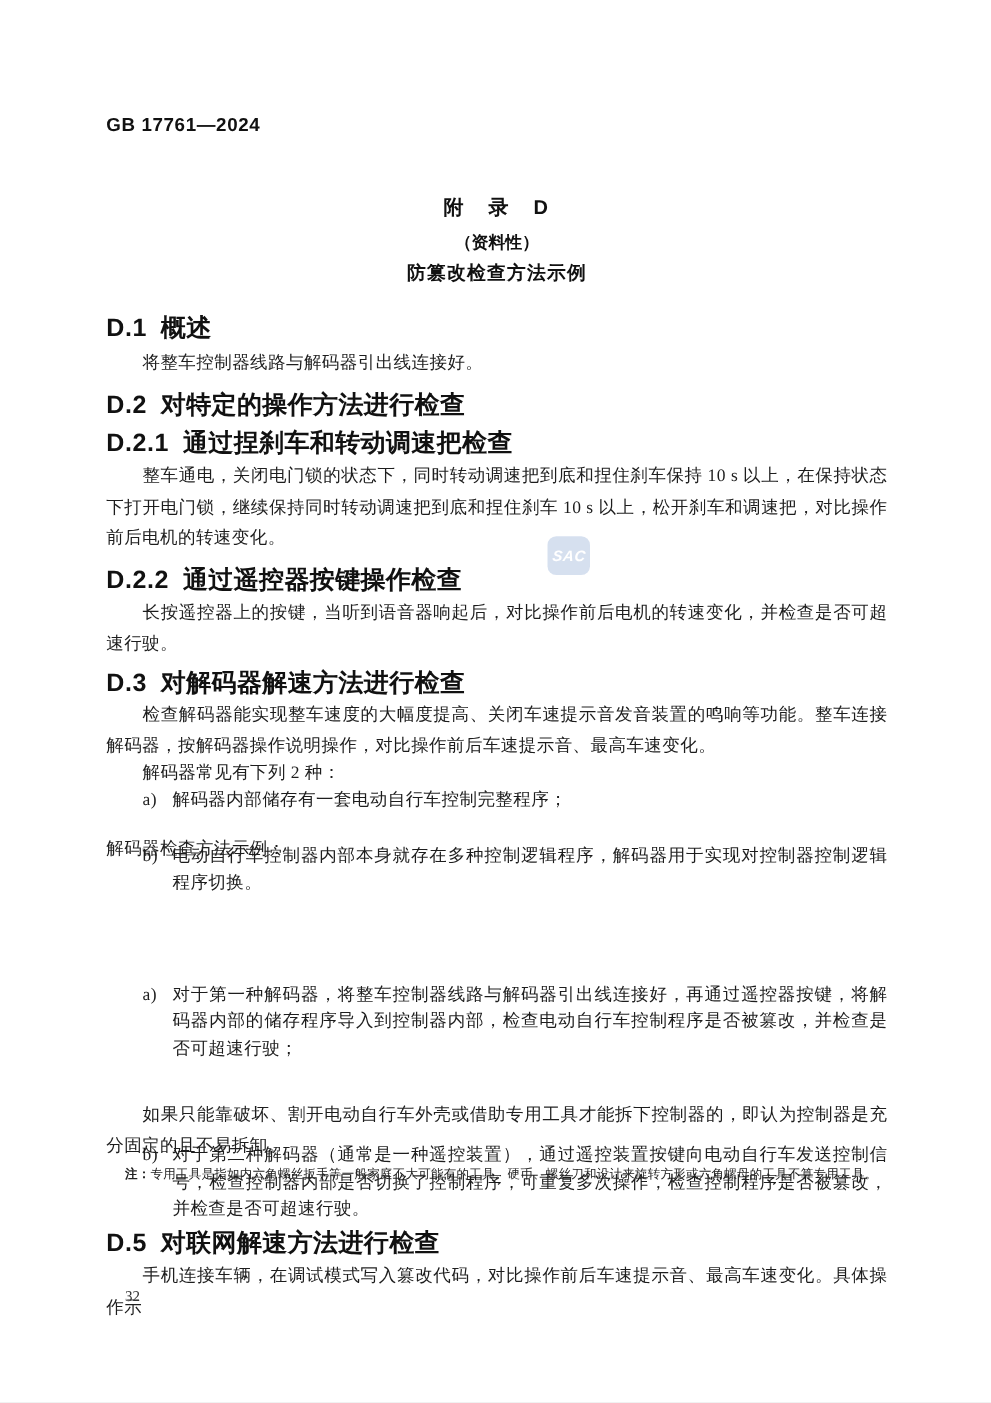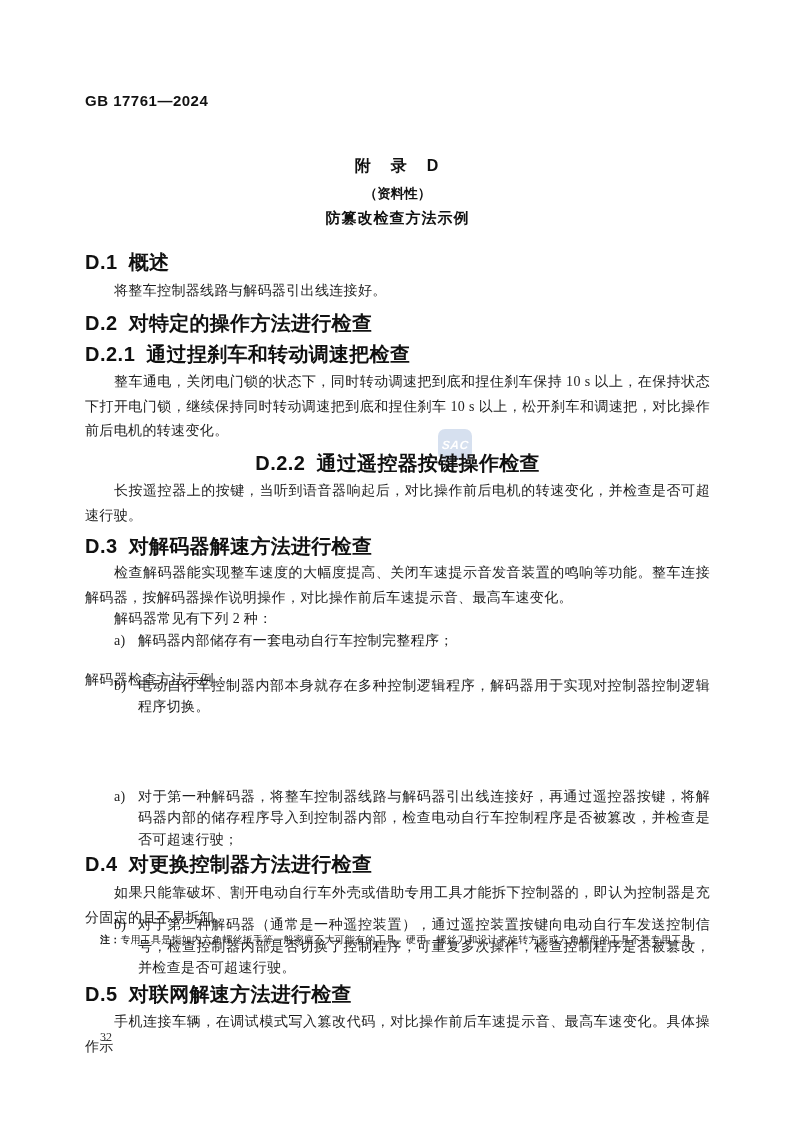--- a/index.html
+++ b/index.html
@@ -70,21 +70,21 @@
 
   <div class="abs heading sans bold" style="top:310px;">
     <span class="hnum">D.2</span><span>对特定的操作方法进行检查</span>
   </div>
 
   <div class="abs heading sans bold" style="top:341px;">
     <span class="hnum">D.2.1</span><span>通过捏刹车和转动调速把检查</span>
   </div>
   <div class="abs body-p indent" style="top:370px;">整车通电，关闭电门锁的状态下，同时转动调速把到底和捏住刹车保持 10 s 以上，在保持状态下打开电门锁，继续保持同时转动调速把到底和捏住刹车 10 s 以上，松开刹车和调速把，对比操作前后电机的转速变化。</div>
 
-  <div class="abs heading sans bold" style="top:450px;text-align:center;">
+  <div class="abs heading sans bold" style="top:450px;">
     <span class="hnum">D.2.2</span><span>通过遥控器按键操作检查</span>
   </div>
   <div class="abs body-p indent" style="top:479px;">长按遥控器上的按键，当听到语音器响起后，对比操作前后电机的转速变化，并检查是否可超速行驶。</div>
 
   <div class="abs heading sans bold" style="top:533px;">
     <span class="hnum">D.3</span><span>对解码器解速方法进行检查</span>
   </div>
   <div class="abs body-p indent" style="top:561px;">检查解码器能实现整车速度的大幅度提高、关闭车速提示音发音装置的鸣响等功能。整车连接解码器，按解码器操作说明操作，对比操作前后车速提示音、最高车速变化。</div>
   <div class="abs body-p indent tight" style="top:608px;">解码器常见有下列 2 种：</div>
 
@@ -101,23 +101,20 @@
 
   <div class="abs li" style="top:721px;">
     <span class="marker">a)</span>
     <span>对于第一种解码器，将整车控制器线路与解码器引出线连接好，再通过遥控器按键，将解码器内部的储存程序导入到控制器内部，检查电动自行车控制程序是否被篡改，并检查是否可超速行驶；</span>
   </div>
   <div class="abs li" style="top:785px;">
     <span class="marker">b)</span>
     <span>对于第二种解码器（通常是一种遥控装置），通过遥控装置按键向电动自行车发送控制信号，检查控制器内部是否切换了控制程序，可重复多次操作，检查控制程序是否被篡改，并检查是否可超速行驶。</span>
   </div>
 
-  <div class="abs heading sans bold" style="top:851px;">
-    <span class="hnum">D.4</span><span>对更换控制器方法进行检查</span>
-  </div>
   <div class="abs body-p indent" style="top:881px;">如果只能靠破坏、割开电动自行车外壳或借助专用工具才能拆下控制器的，即认为控制器是充分固定的且不易拆卸。</div>
 
   <div class="abs note" style="top:929px;">
     <span class="note-label">注：</span><span>专用工具是指如内六角螺丝扳手等一般家庭不大可能有的工具。硬币、螺丝刀和设计来旋转方形或六角螺母的工具不算专用工具。</span>
   </div>
 
   <div class="abs heading sans bold" style="top:981px;">
     <span class="hnum">D.5</span><span>对联网解速方法进行检查</span>
   </div>
   <div class="abs body-p indent" style="top:1010px;">手机连接车辆，在调试模式写入篡改代码，对比操作前后车速提示音、最高车速变化。具体操作示</div>

